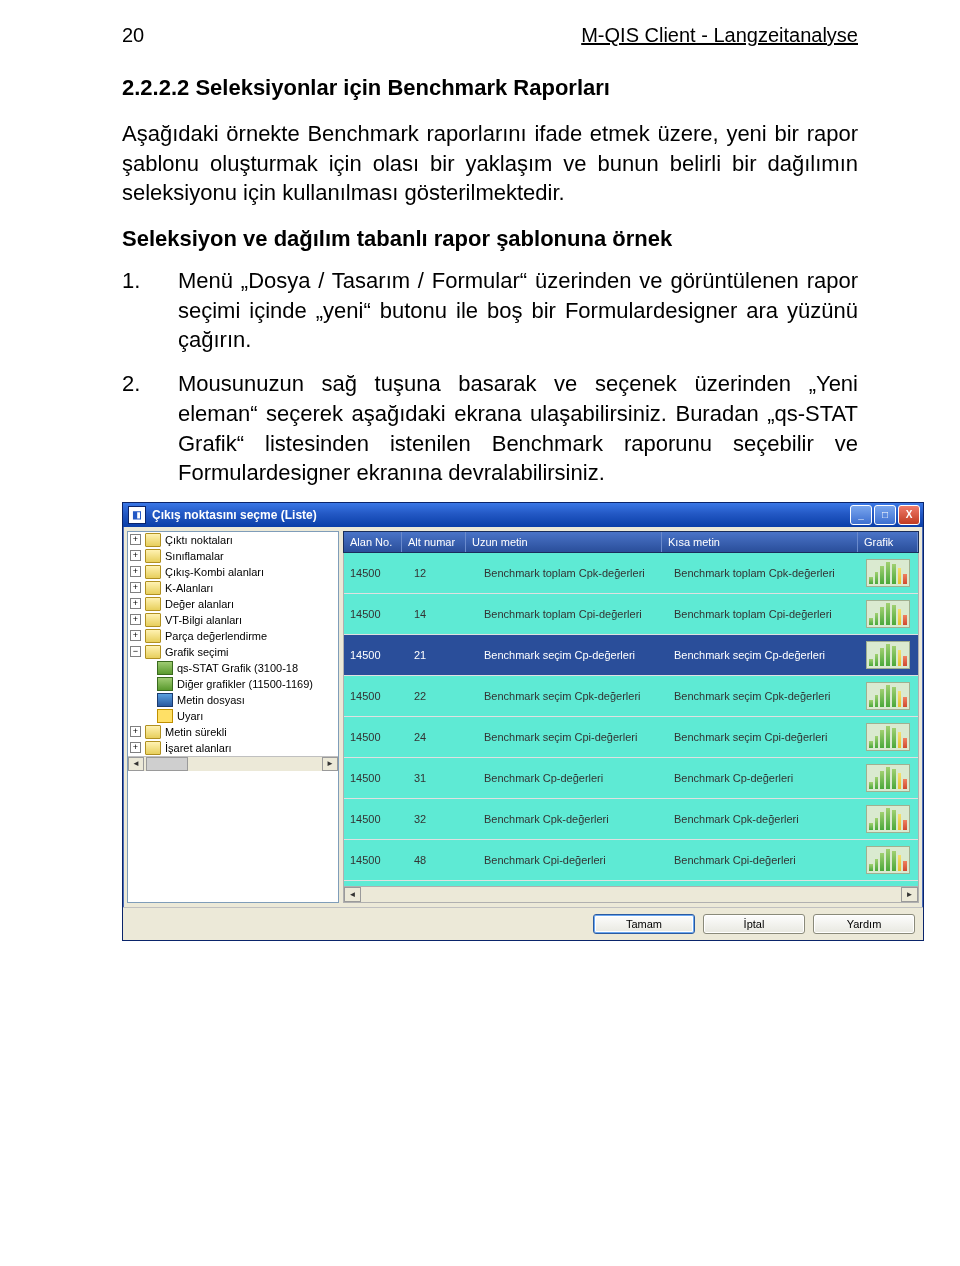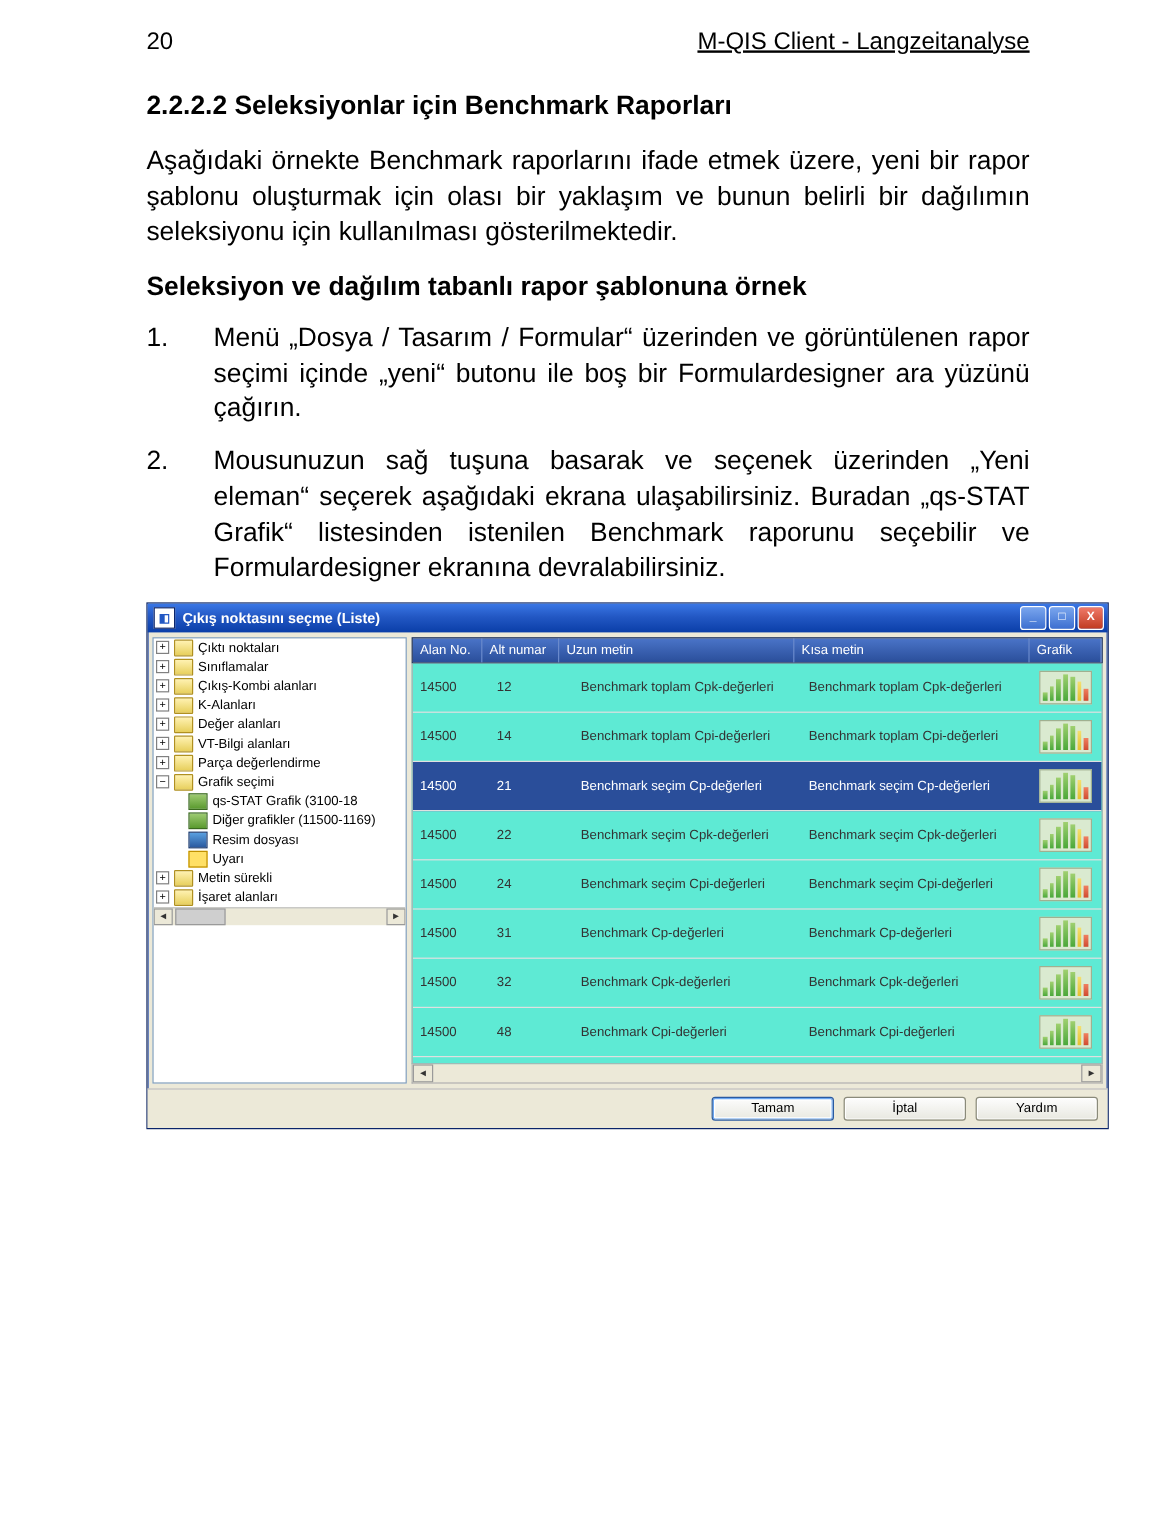--- a/index.html
+++ b/index.html
@@ -339,21 +339,21 @@
               <span>qs-STAT Grafik (3100-18</span>
             </div>
             <div class="tree-item tree-indent-1">
               <span style="display: inline-block; width: 13px;"></span>
               <span class="icn img"></span>
               <span>Diğer grafikler (11500-1169)</span>
             </div>
             <div class="tree-item tree-indent-1">
               <span style="display: inline-block; width: 13px;"></span>
               <span class="icn disk"></span>
-              <span>Resim dosyası</span>
+              <span>Metin dosyası</span>
             </div>
             <div class="tree-item tree-indent-1">
               <span style="display: inline-block; width: 13px;"></span>
               <span class="icn warn"></span>
               <span>Uyarı</span>
             </div>
             <div class="tree-item tree-indent-0">
               <span class="pm">+</span>
               <span class="icn folder"></span>
               <span>Metin sürekli</span>

